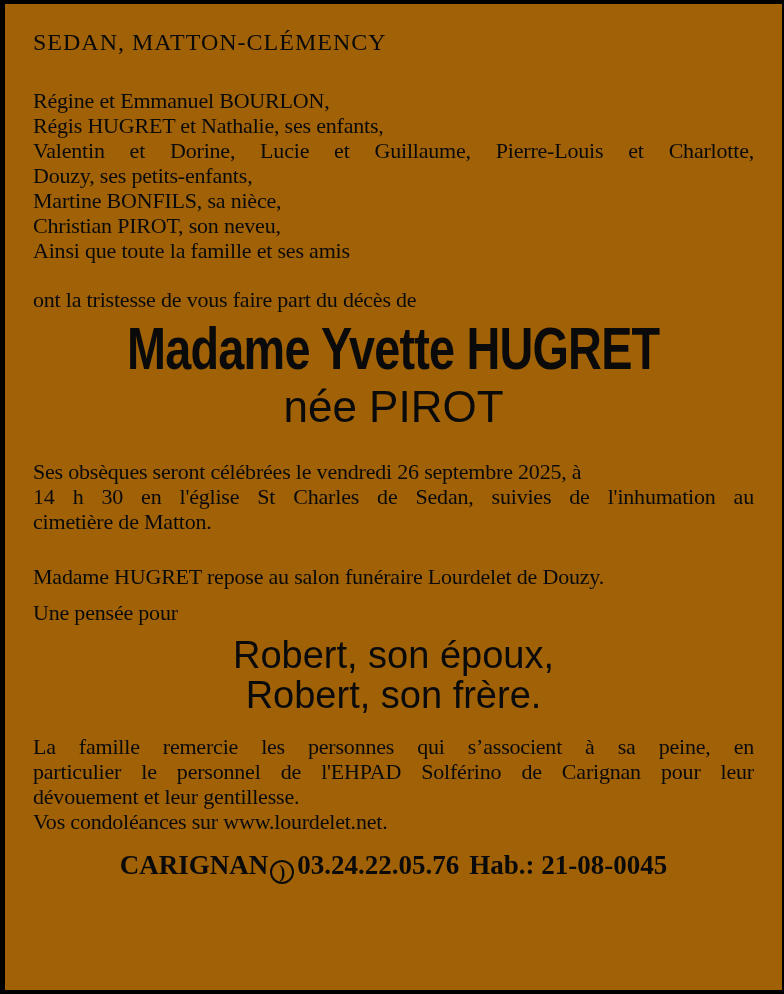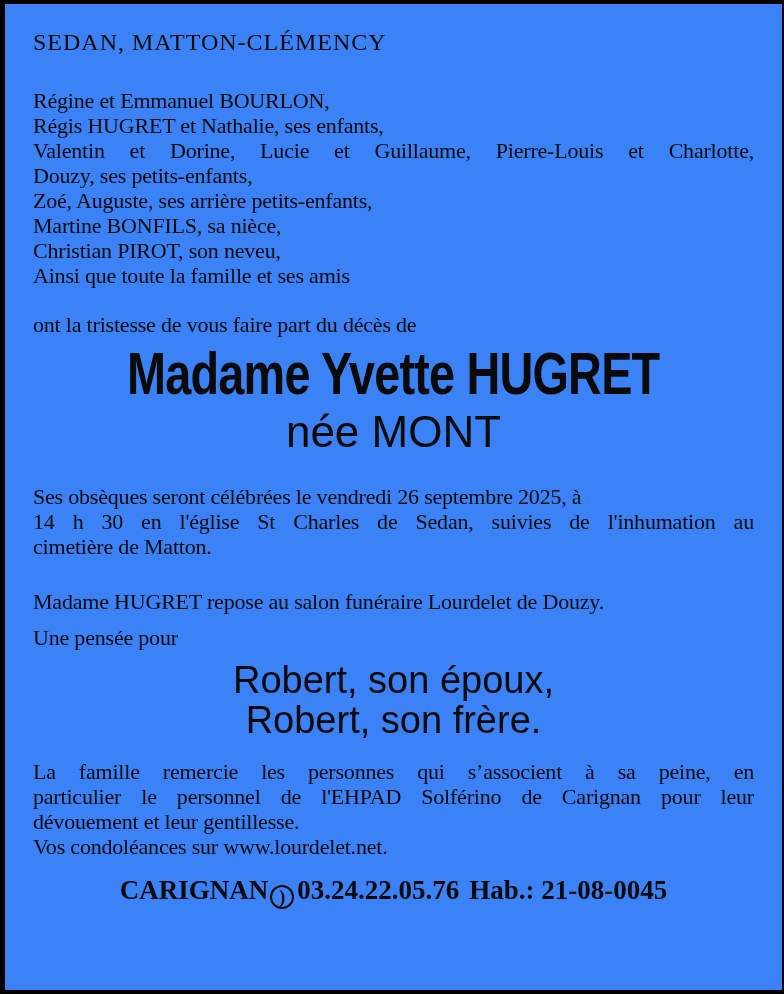--- a/index.html
+++ b/index.html
@@ -4,21 +4,21 @@
 <style>
   html, body { margin: 0; padding: 0; background: #ffffff; }
 
   .page {
     width: 784px;
     height: 994px;
     box-sizing: border-box;
     border: 4px solid #000;
     border-left-width: 5px;
     border-right-width: 2px;
-    background: #3b82f6;
+    background: #a16207;
     color: #0a0a0a;
     font-family: "Liberation Serif", serif;
     padding: 26px 28px 0 28px;
     overflow: hidden;
   }
 
   .line {
     font-size: 22px;
     line-height: 25px;
     letter-spacing: -0.2px;
@@ -112,31 +112,30 @@
 
 <div class="page">
 
   <div class="location">SEDAN, MATTON-CLÉMENCY</div>
 
   <div>
     <div class="line">Régine et Emmanuel BOURLON,</div>
     <div class="line">Régis HUGRET et Nathalie, ses enfants,</div>
     <div class="line just">Valentin et Dorine, Lucie et Guillaume, Pierre-Louis et Charlotte,</div>
     <div class="line">Douzy, ses petits-enfants,</div>
-    <div class="line">Zoé, Auguste, ses arrière petits-enfants,</div>
     <div class="line">Martine BONFILS, sa nièce,</div>
     <div class="line">Christian PIROT, son neveu,</div>
     <div class="line">Ainsi que toute la famille et ses amis</div>
   </div>
 
   <div class="line announce">ont la tristesse de vous faire part du décès de</div>
 
   <h1 class="deceased"><span class="condensed">Madame Yvette HUGRET</span></h1>
 
-  <div class="maiden">née MONT</div>
+  <div class="maiden">née PIROT</div>
 
 
   <div class="funeral-block">
     <div class="line">Ses obsèques seront célébrées le vendredi 26 septembre 2025, à</div>
     <div class="line just">14 h 30 en l'église St Charles de Sedan, suivies de l'inhumation au</div>
     <div class="line">cimetière de Matton.</div>
   </div>
 
   <div class="line repose-line">Madame HUGRET repose au salon funéraire Lourdelet de Douzy.</div>
 

